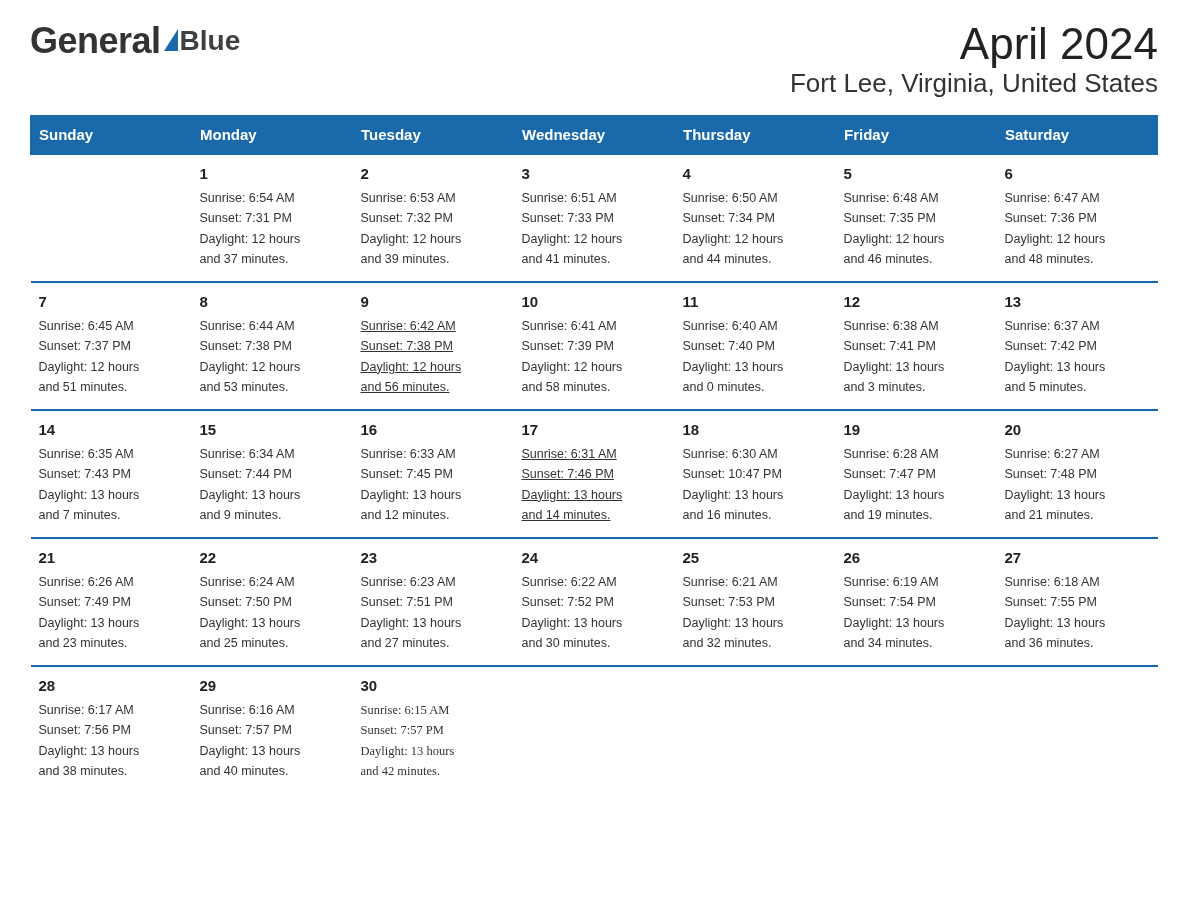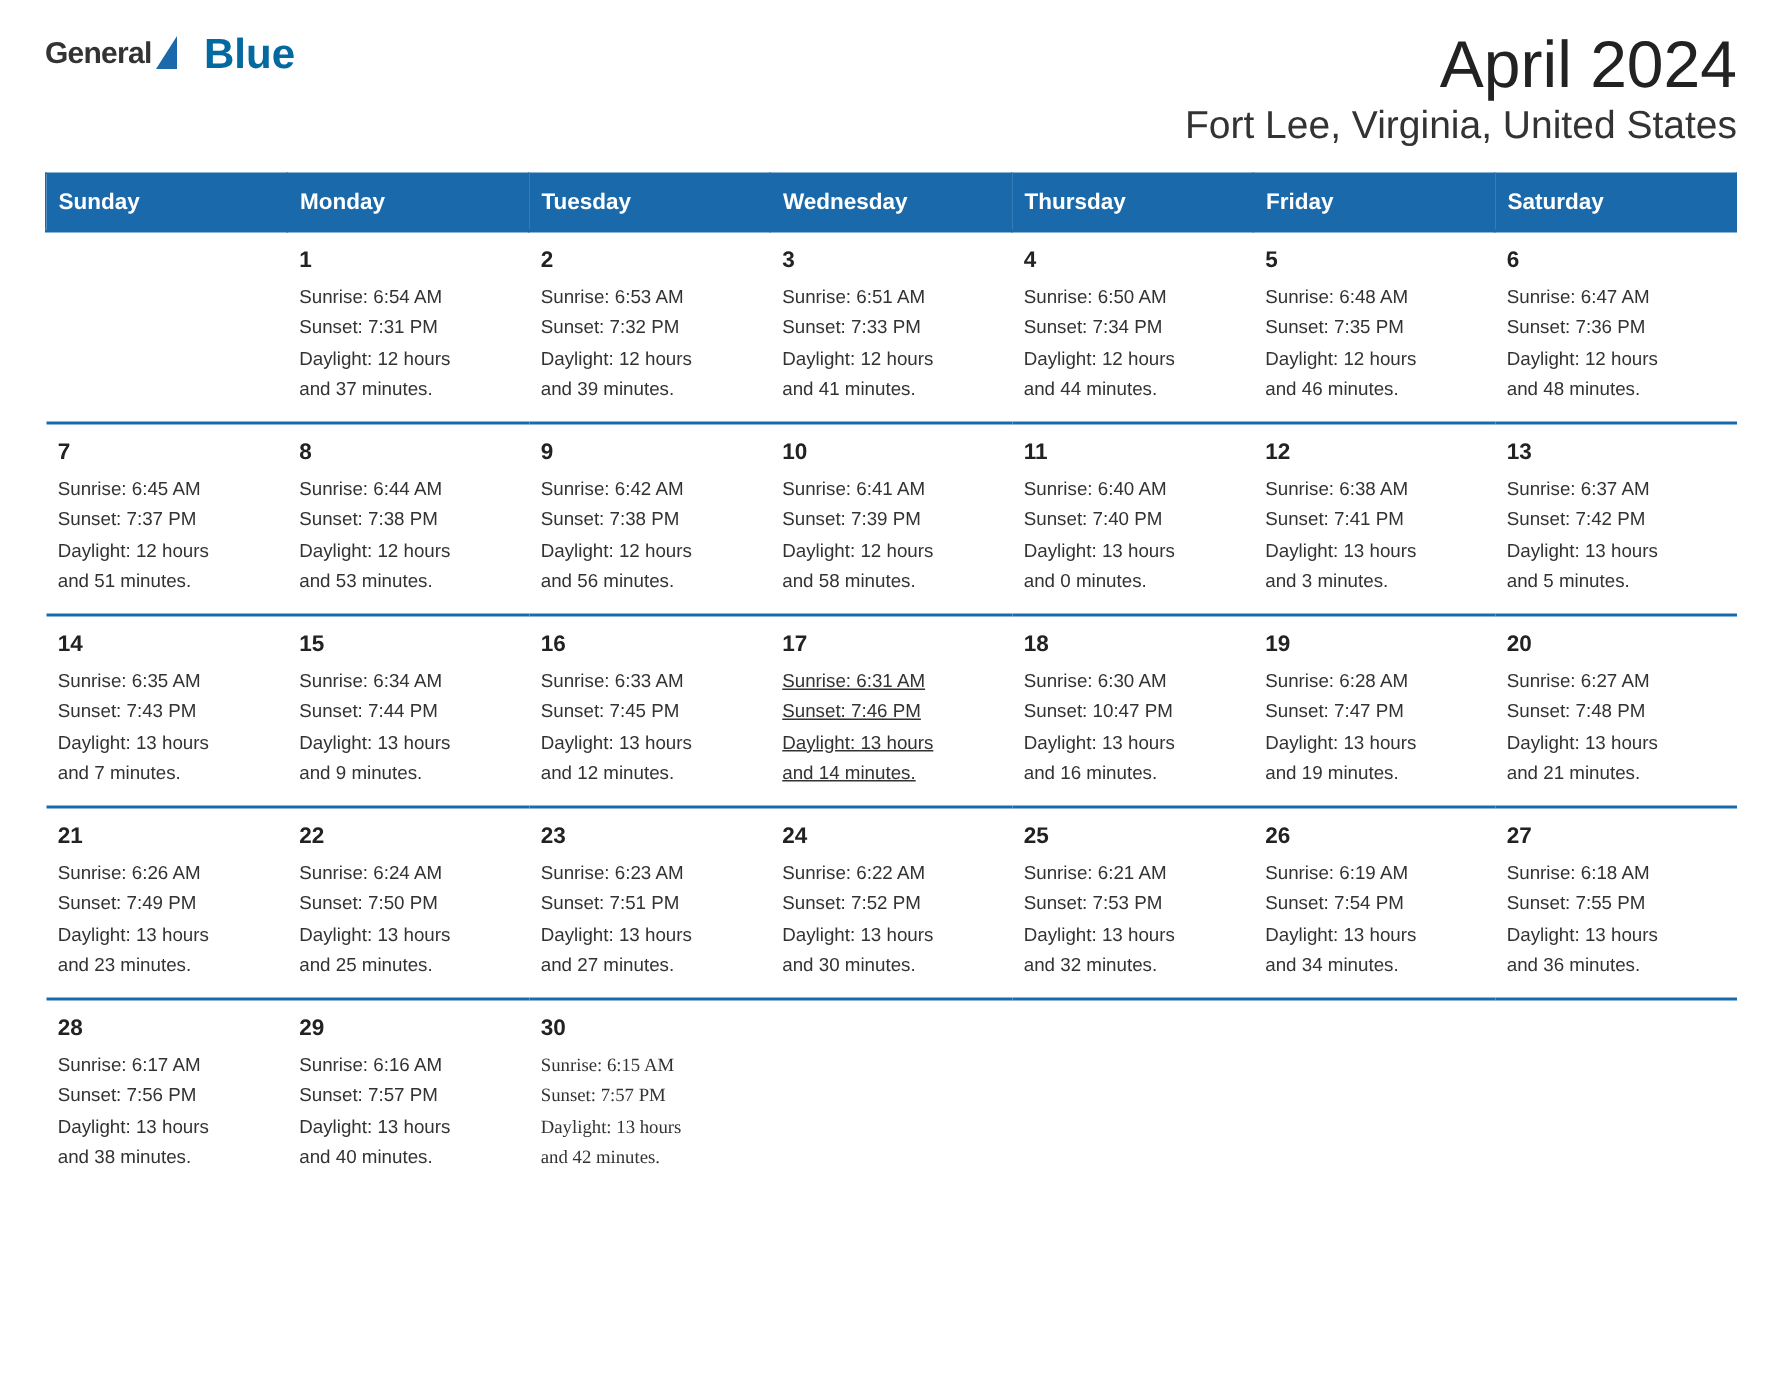--- a/index.html
+++ b/index.html
@@ -19,39 +19,39 @@
     .logo {
       display: flex;
       flex-direction: column;
       align-items: flex-start;
     }
     .logo-top {
       display: flex;
       align-items: center;
     }
     .logo-general {
-      font-size: 20px;
+      font-size: 36px;
       font-weight: bold;
       color: #333;
       letter-spacing: -0.5px;
     }
     .logo-triangle {
       width: 0;
       height: 0;
       border-left: 14px solid transparent;
       border-right: 0px solid transparent;
       border-bottom: 22px solid #1a6aab;
       margin-left: 3px;
       margin-bottom: 2px;
     }
     .logo-blue {
       font-size: 28px;
       font-weight: bold;
-      color: #0369a1;
-      margin-left: 18px;
+      color: #404040;
+      margin-left: 2px;
     }
     .title-block {
       text-align: right;
     }
     .title-block h1 {
       font-size: 44px;
       font-weight: normal;
       color: #222;
       line-height: 1.1;
     }
@@ -163,21 +163,21 @@
       </tr>
       <tr>
         <td><span class="day-num">7</span><span class="day-info" style="white-space: pre-line;">Sunrise: 6:45 AM
 Sunset: 7:37 PM
 Daylight: 12 hours
 and 51 minutes.</span></td>
         <td><span class="day-num">8</span><span class="day-info" style="white-space: pre-line;">Sunrise: 6:44 AM
 Sunset: 7:38 PM
 Daylight: 12 hours
 and 53 minutes.</span></td>
-        <td><span class="day-num">9</span><span class="day-info" style="white-space: pre-line;">Sunrise: 6:42 AM
+        <td><span class="day-num">9</span><span class="day-info" style="white-space: pre-line; text-decoration: underline;">Sunrise: 6:42 AM
 Sunset: 7:38 PM
 Daylight: 12 hours
 and 56 minutes.</span></td>
         <td><span class="day-num">10</span><span class="day-info" style="white-space: pre-line;">Sunrise: 6:41 AM
 Sunset: 7:39 PM
 Daylight: 12 hours
 and 58 minutes.</span></td>
         <td><span class="day-num">11</span><span class="day-info" style="white-space: pre-line;">Sunrise: 6:40 AM
 Sunset: 7:40 PM
 Daylight: 13 hours

